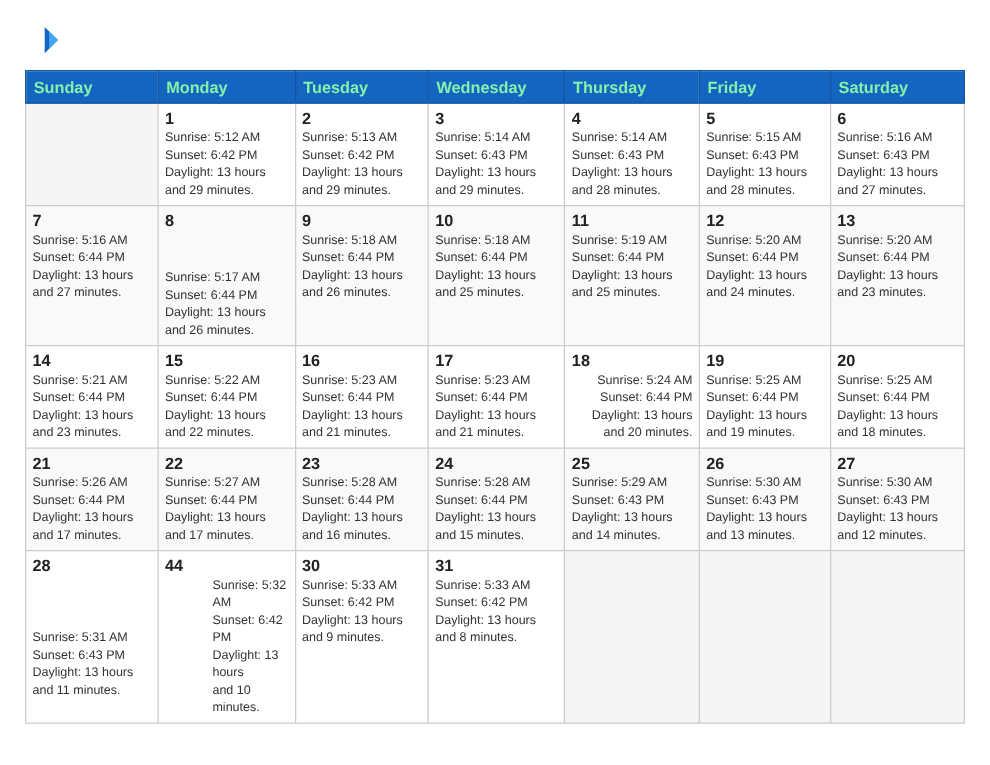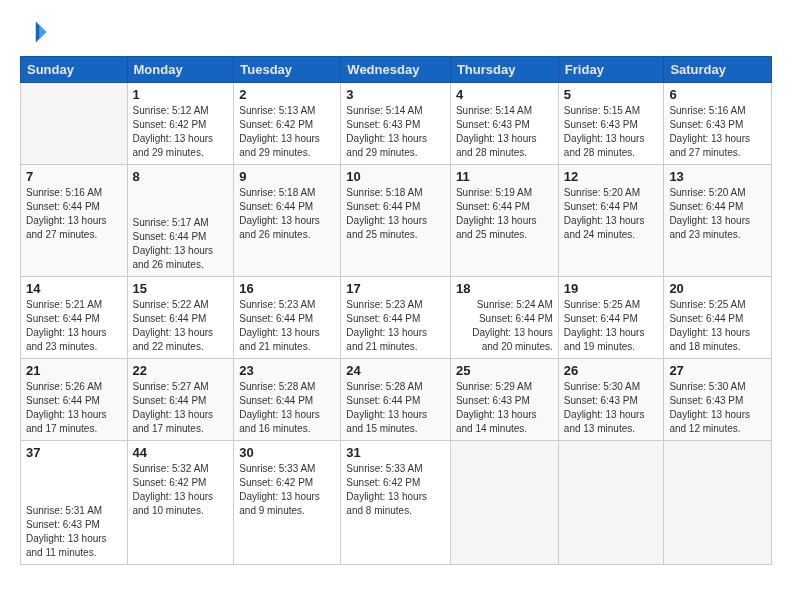--- a/index.html
+++ b/index.html
@@ -52,21 +52,21 @@
       color: #444;
       margin-top: 2px;
     }
     table {
       width: 100%;
       border-collapse: collapse;
       font-size: 11px;
     }
     thead tr th {
       background-color: #1565c0;
-      color: #e5e5e5;
+      color: #86efac;
       padding: 5px 6px;
       text-align: left;
       font-size: 13px;
       font-weight: bold;
       border: 1px solid #1255a0;
     }
     tbody tr td {
       border: 1px solid #ccc;
       vertical-align: top;
       padding: 4px 5px;
@@ -322,29 +322,29 @@
           <td>
             <span class="day-num">27</span>
             <div class="day-info" style="white-space: pre-line;">Sunrise: 5:30 AM
 Sunset: 6:43 PM
 Daylight: 13 hours
 and 12 minutes.</div>
           </td>
         </tr>
         <tr>
           <td>
-            <span class="day-num">37</span>
+            <span class="day-num">28</span>
             <div class="day-info" style="white-space: pre-line; margin-top: 44px;">Sunrise: 5:31 AM
 Sunset: 6:43 PM
 Daylight: 13 hours
 and 11 minutes.</div>
           </td>
           <td>
             <span class="day-num">44</span>
-            <div class="day-info" style="white-space: pre-line;">Sunrise: 5:32 AM
+            <div class="day-info" style="white-space: pre-line; margin-left: 38px;">Sunrise: 5:32 AM
 Sunset: 6:42 PM
 Daylight: 13 hours
 and 10 minutes.</div>
           </td>
           <td>
             <span class="day-num">30</span>
             <div class="day-info" style="white-space: pre-line;">Sunrise: 5:33 AM
 Sunset: 6:42 PM
 Daylight: 13 hours
 and 9 minutes.</div>

